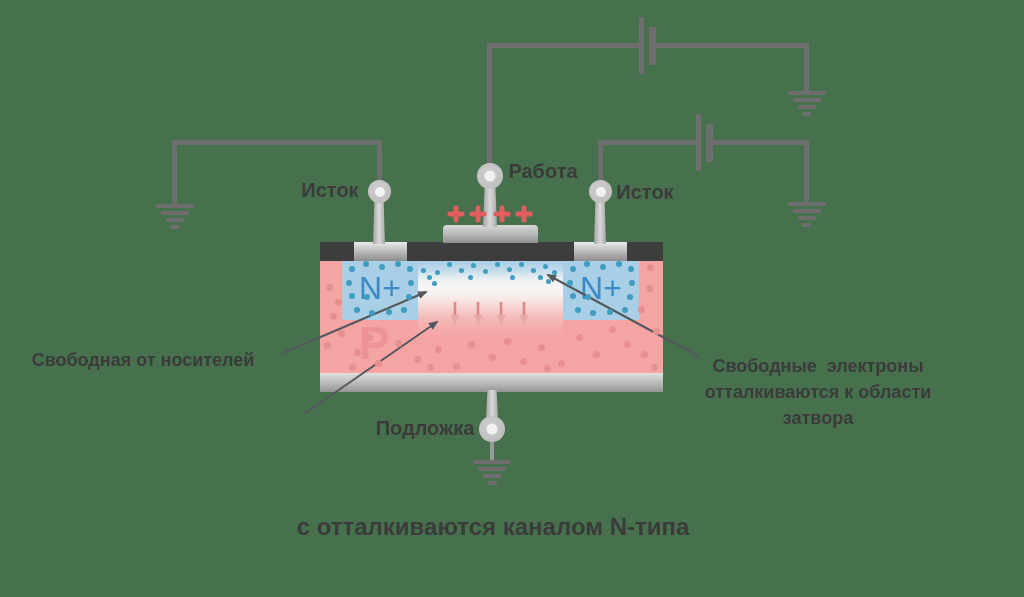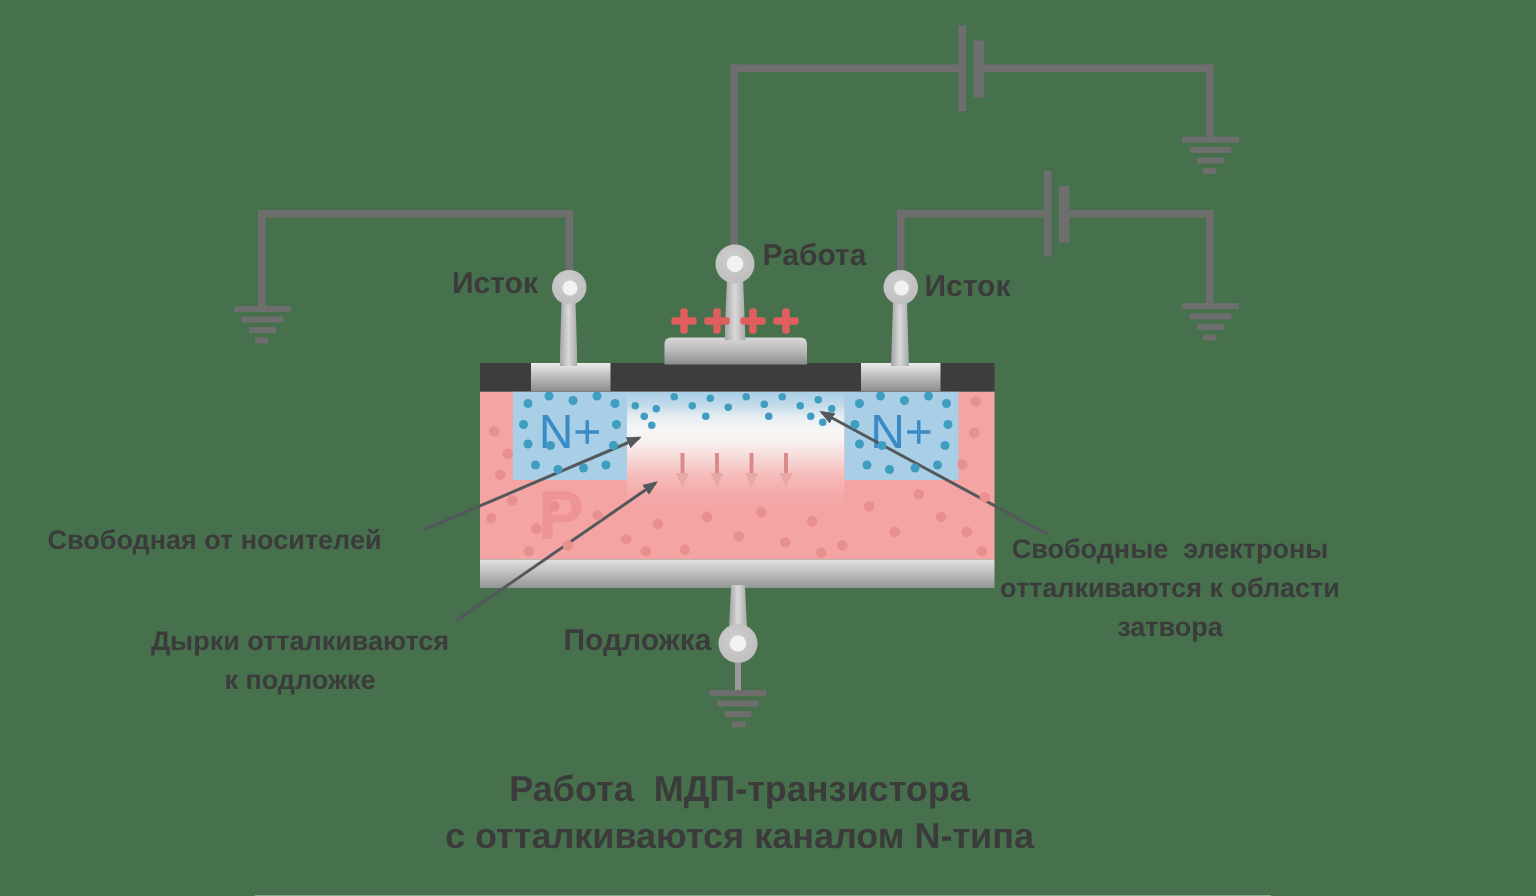--- a/index.html
+++ b/index.html
@@ -87,32 +87,27 @@
   <div class="label" style="left:645px;top:192px">Исток</div>
   <div class="label" style="left:425px;top:428px">Подложка</div>
 
   <div class="label" style="left:380px;top:288px;color:#3B8CC6;font-size:32px;font-weight:normal">N+</div>
   <div class="label" style="left:601px;top:288px;color:#3B8CC6;font-size:32px;font-weight:normal">N+</div>
   <div class="label" style="left:374px;top:343px;color:#EE9494;font-size:46px">P</div>
 
   <div class="ann" style="left:143px;top:347px">
       <div>Свободная от носителей</div>
     </div>
-  <div class="ann" style="left:200px;top:414px">
-      <div>Дырки отталкиваются</div>
-      <div>к подложке</div>
-    </div>
-  <div class="ann" style="left:780px;top:353px">
+  <div class="ann" style="left:818px;top:353px">
       <div>Свободные  электроны</div>
       <div>отталкиваются к области</div>
       <div>затвора</div>
     </div>
 
   <div class="title" style="left:493px;top:511px">
-      <div>Работа  МДП-транзистора</div>
       <div>с отталкиваются каналом N-типа</div>
     </div>
 
   <svg width="1024" height="597">
     <defs>
       <marker id="arrGray" markerWidth="10" markerHeight="8" refX="8" refY="4" orient="auto" markerUnits="userSpaceOnUse">
         <path d="M0,0 L10,4 L0,8 z" fill="#53585C"></path>
       </marker>
       <marker id="arrRed" markerWidth="10" markerHeight="9" refX="7" refY="4.5" orient="auto" markerUnits="userSpaceOnUse">
         <path d="M0,0 L10,4.5 L0,9 z" fill="#E7A8A8"></path>

